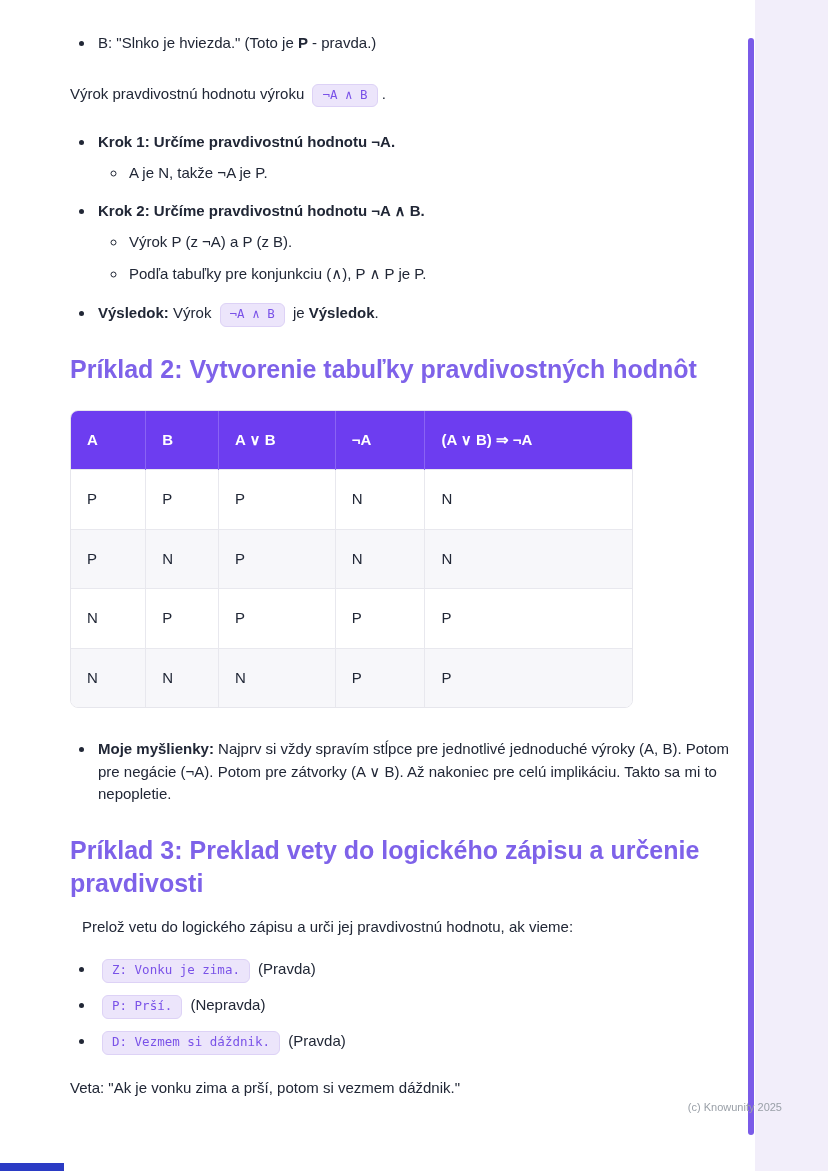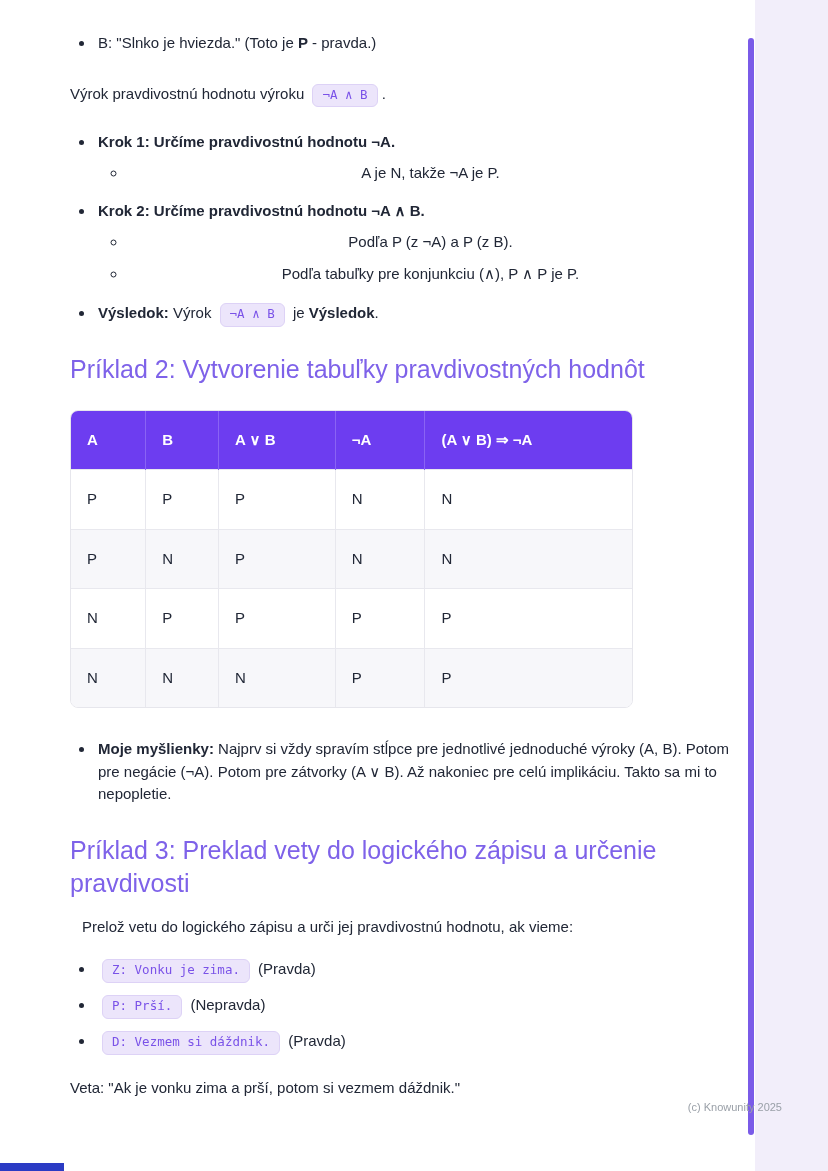--- a/index.html
+++ b/index.html
@@ -18,42 +18,42 @@
     width:662px;
     line-height:1.5;
   }
   p.para { margin-top:28px; }
   ul { list-style:none; }
   ul.level1 { list-style:disc; padding-left:25px; margin-top:24px; }
   ul.level1 > li { margin-bottom:16px; padding-left:3px; }
   ul.level1.single { margin-top:0; }
   ul.level1.single > li { margin-bottom:0; }
   ul.level2 { list-style:circle; padding-left:29px; margin-top:8px; }
-  ul.level2 > li { margin-bottom:10px; padding-left:2px;text-align:center; }
+  ul.level2 > li { margin-bottom:10px; padding-left:2px; }
   ul.level2 > li:last-child { margin-bottom:0; }
   b { font-weight:700; }
   .chip {
     display:inline-block;
     background:#ece5fb;
     border:1px solid #ddd2f6;
     border-radius:6px;
     padding:2px 9px 3px;
     font-family:"DejaVu Sans Mono", monospace;
     font-size:12.5px;
     font-weight:400;
     color:#7a52e8;
     margin:0 4px;
     white-space:nowrap;
     line-height:1.35;
   }
   h2.heading {
     color:#7e62e9;
     font-size:25px;
     line-height:1.32;
-    font-weight:400;
+    font-weight:700;
     margin-top:26px;
   }
   .table-wrap {
     width:563px;
     margin-top:24px;
     border:1px solid #e6e6ec;
     border-radius:8px;
     overflow:hidden;
   }
   table.truth-table { width:100%; border-collapse:collapse; font-size:15px; }
@@ -119,21 +119,21 @@
   <ul class="level1 steps">
     <li>
       <b>Krok 1: Určíme pravdivostnú hodnotu ¬A.</b>
       <ul class="level2">
         <li><span>A je N, takže ¬A je P.</span></li>
       </ul>
     </li>
     <li>
       <b>Krok 2: Určíme pravdivostnú hodnotu ¬A ∧ B.</b>
       <ul class="level2">
-        <li><span>Podľa P (z ¬A) a P (z B).</span></li>
+        <li><span>Výrok P (z ¬A) a P (z B).</span></li>
         <li><span>Podľa tabuľky pre konjunkciu (∧), P ∧ P je P.</span></li>
       </ul>
     </li>
     <li><b>Výsledok:</b><span> Výrok </span><code class="chip">¬A ∧ B</code><span> je </span><b>Výsledok</b><span>.</span></li>
   </ul>
 
   <h2 class="heading">Príklad 2: Vytvorenie tabuľky pravdivostných hodnôt</h2>
 
 
   <div class="table-wrap">

